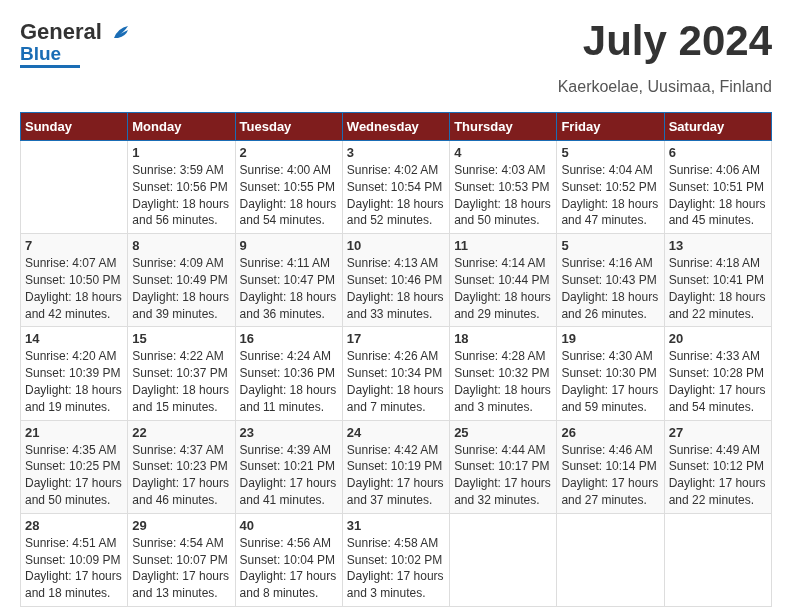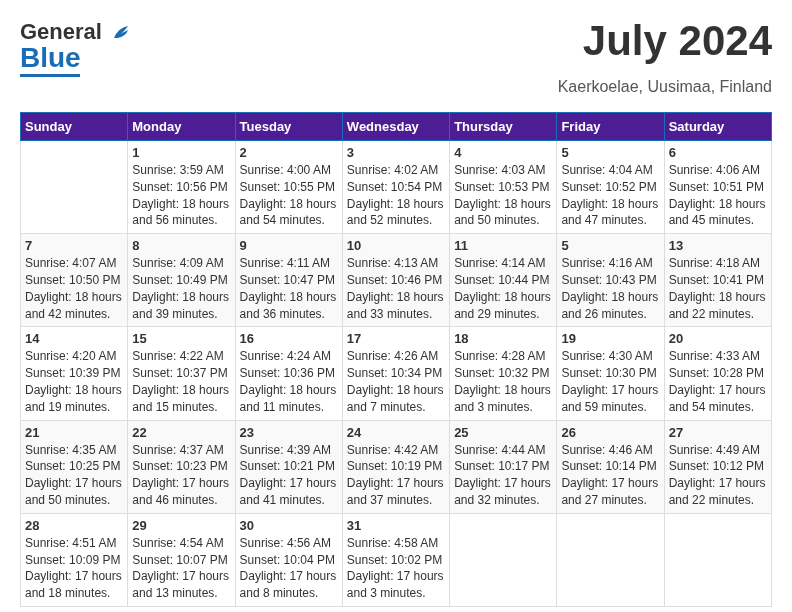--- a/index.html
+++ b/index.html
@@ -33,21 +33,21 @@
     .location-title {
       font-size: 16px;
       color: #555;
       margin-top: 16px;
     }
     table {
       width: 100%;
       border-collapse: collapse;
     }
     thead tr {
-      background-color: #4c1d95;
+      background-color: #7f1d1d;
       color: #fff;
     }
     thead th {
       padding: 6px 4px;
       text-align: left;
       font-size: 13px;
       font-weight: bold;
       border: 1px solid #1a6db5;
     }
     tbody tr {
@@ -89,21 +89,21 @@
 <div class="header">
   <div class="logo">
     <div style="display:flex;align-items:center;text-align:right;">
       <div style="font-size:22px;font-weight:bold;color:#333;line-height:1.1;">
         <span style="color:#333;">General</span>
         <svg style="display:inline-block;vertical-align:middle;margin-left:2px;" width="22" height="22" viewBox="0 0 22 22">
           <path d="M4 16 Q8 6 18 4 Q14 10 10 12 Q14 10 18 8 Q16 14 8 16Z" fill="#1a6db5"></path>
         </svg>
       </div>
     </div>
-    <div style="font-size:28px;font-weight:bold;color:#1a6db5;line-height:1;">Blue</div>
+    <div style="font-size:19px;font-weight:bold;color:#1a6db5;line-height:1;">Blue</div>
     <div style="width:60px;height:3px;background:#1a6db5;margin-top:2px;"></div>
   </div>
   <div class="title-section">
     <div class="month-title">July 2024</div>
     <div class="location-title">Kaerkoelae, Uusimaa, Finland</div>
   </div>
 </div>
 
 <table>
   <thead>
@@ -238,21 +238,21 @@
       <tr>
         <td>
           <span class="day-number">28</span>
           <div class="day-info">Sunrise: 4:51 AM<br>Sunset: 10:09 PM<br>Daylight: 17 hours and 18 minutes.</div>
         </td>
         <td>
           <span class="day-number">29</span>
           <div class="day-info">Sunrise: 4:54 AM<br>Sunset: 10:07 PM<br>Daylight: 17 hours and 13 minutes.</div>
         </td>
         <td>
-          <span class="day-number">30</span>
+          <span class="day-number">40</span>
           <div class="day-info">Sunrise: 4:56 AM<br>Sunset: 10:04 PM<br>Daylight: 17 hours and 8 minutes.</div>
         </td>
         <td>
           <span class="day-number">31</span>
           <div class="day-info">Sunrise: 4:58 AM<br>Sunset: 10:02 PM<br>Daylight: 17 hours and 3 minutes.</div>
         </td>
         <td class="empty-cell"></td>
         <td class="empty-cell"></td>
         <td class="empty-cell"></td>
       </tr>

